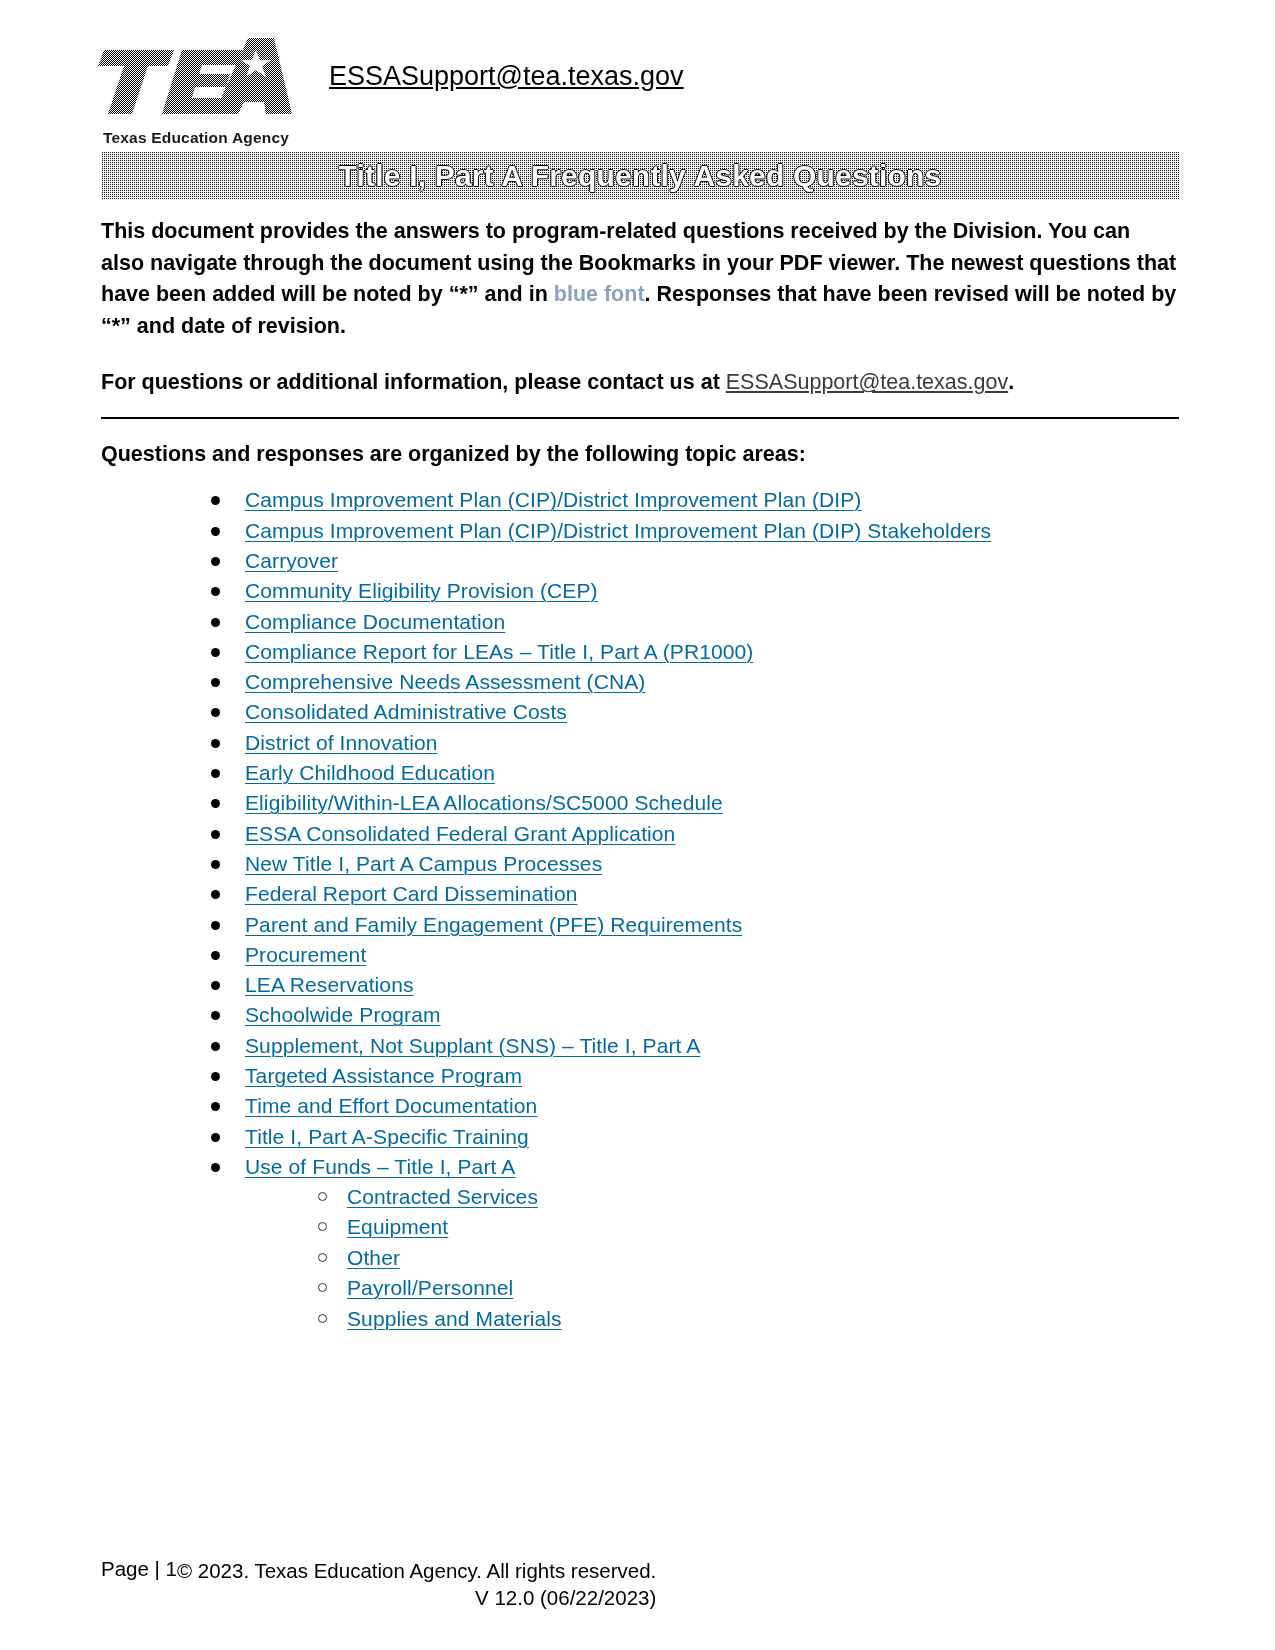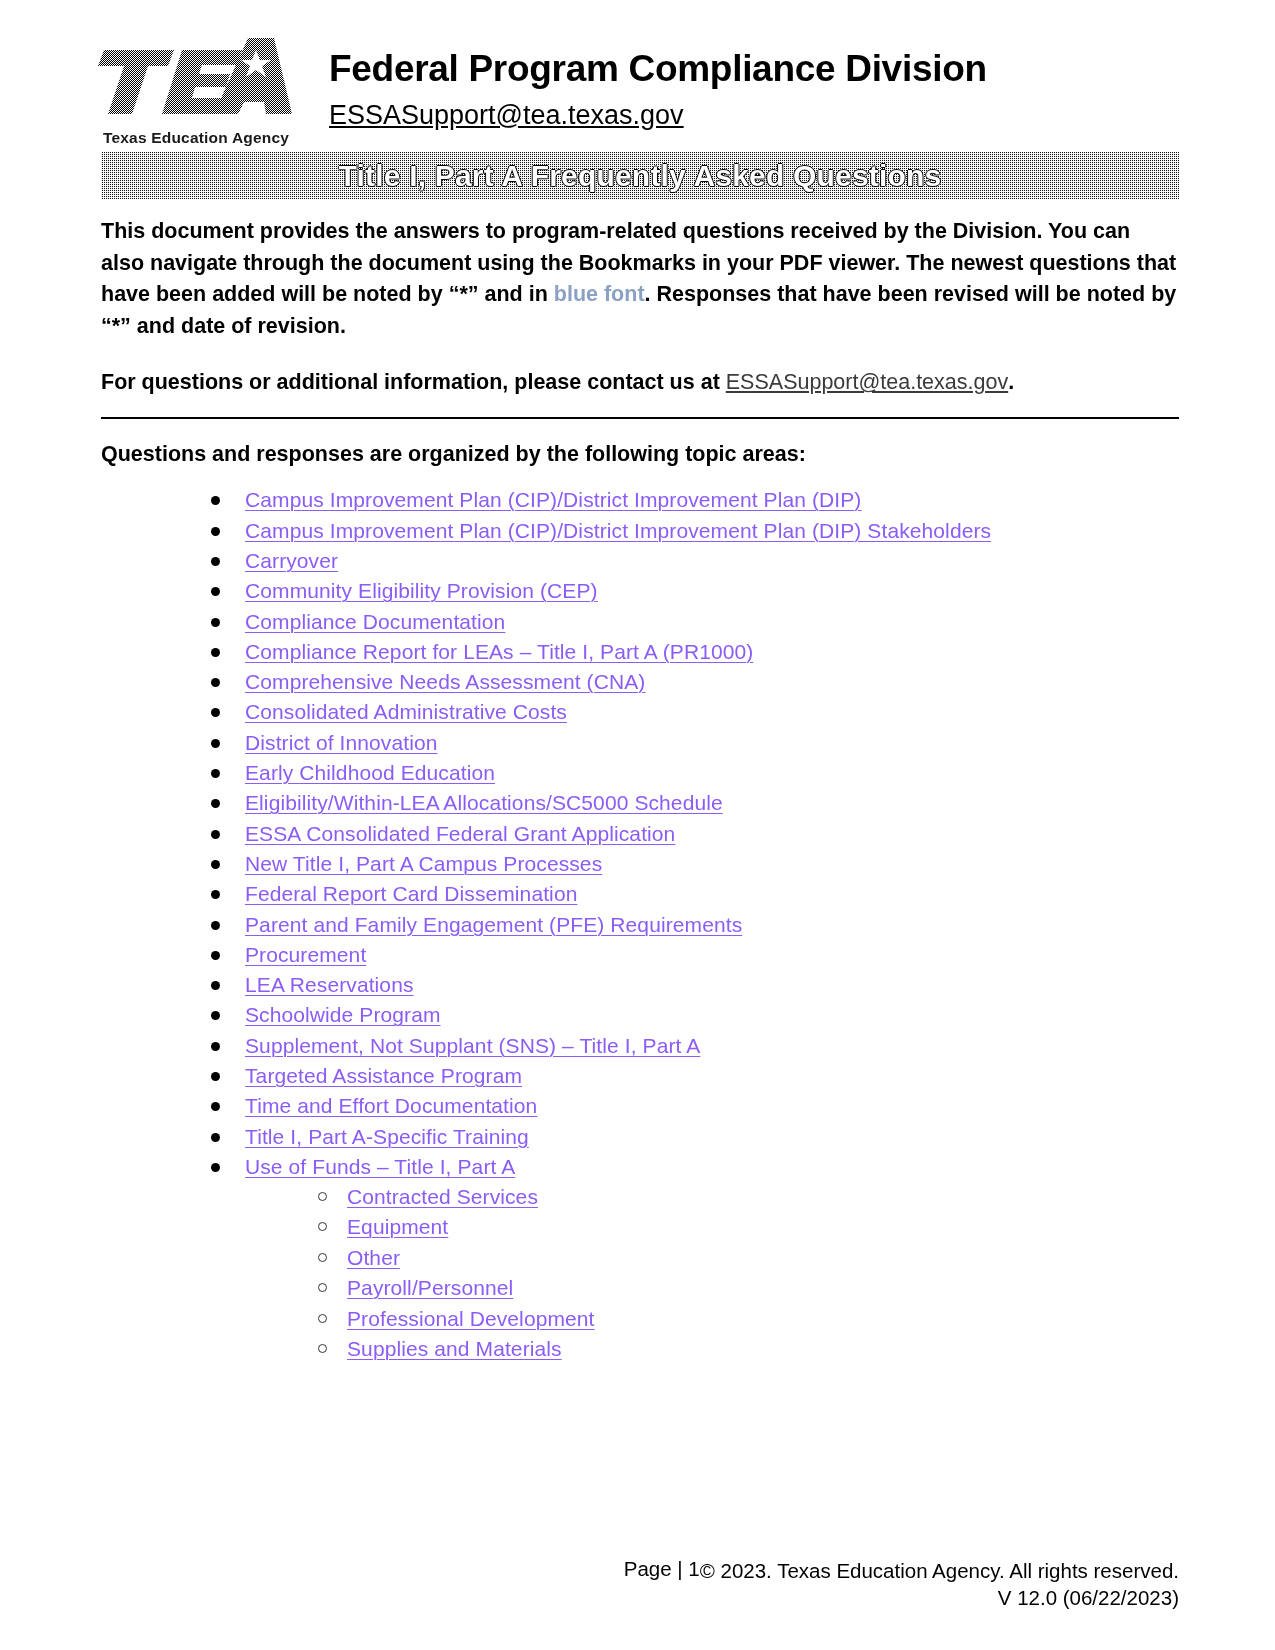--- a/index.html
+++ b/index.html
@@ -152,21 +152,21 @@
   ul.topic-list > li.topic > .bullet {
     position: absolute;
     left: 4px;
     top: 7px;
     width: 9px;
     height: 9px;
     background: #000;
     border-radius: 50%;
   }
   .topic-link {
-    color: #8b5cf6;
+    color: #0369a1;
     text-decoration: underline;
     text-underline-offset: 3px;
     text-decoration-thickness: 1.4px;
     font-size: 21px;
     letter-spacing: 0.1px;
     cursor: pointer;
     display: inline;
   }
   ul.sub-list {
     list-style: none;
@@ -191,21 +191,21 @@
     box-sizing: border-box;
   }
 
   
   .footer {
     position: absolute;
     left: 101px;
     right: 96px;
     bottom: 38px;
     display: flex;
-    justify-content: flex-end;
+    justify-content: flex-start;
     align-items: flex-start;
     font-size: 20.5px;
     color: #000;
   }
   .footer-right {
     text-align: right;
     line-height: 1.35;
   }
 </style>
 </head>
@@ -227,21 +227,20 @@
         <path d="M8,18 L78,18 L72,34 L52,34 L36,82 L12,82 L28,34 L2,34 Z" fill="url(#halftone)"></path>
 
         <path d="M72,18 L132,18 L127,33 L92,33 L89,42 L120,42 L116,55 L85,55 L82,66 L118,66 L113,82 L52,82 Z" fill="url(#halftone)" transform="translate(14,0)"></path>
 
         <path d="M152,6 L178,6 L196,82 L170,82 L168,70 L148,70 L142,82 L118,82 Z" fill="url(#halftone)"></path>
         <polygon points="160,18 164,28 175,28 166,34 170,45 160,38 150,45 154,34 145,28 156,28" fill="#ffffff"></polygon>
       </svg>
       <div class="logo-caption">Texas Education Agency</div>
     </div>
     <div class="header-text">
-      <div class="dept-title">Federal Program Compliance Division</div>
       <div class="dept-email">ESSASupport@tea.texas.gov</div>
     </div>
   </div>
 
   <div class="banner-wrap">
     <div class="banner">
       <div class="banner-title">Title I, Part A Frequently Asked Questions</div>
     </div>
   </div>
 
@@ -277,21 +276,20 @@
       <li class="topic"><span class="bullet"></span><a class="topic-link">Supplement, Not Supplant (SNS) – Title I, Part A</a></li>
       <li class="topic"><span class="bullet"></span><a class="topic-link">Targeted Assistance Program</a></li>
       <li class="topic"><span class="bullet"></span><a class="topic-link">Time and Effort Documentation</a></li>
       <li class="topic"><span class="bullet"></span><a class="topic-link">Title I, Part A-Specific Training</a></li>
       <li class="topic"><span class="bullet"></span><a class="topic-link">Use of Funds – Title I, Part A</a>
         <ul class="sub-list">
           <li class="subtopic"><span class="sub-bullet"></span><a class="topic-link">Contracted Services</a></li>
           <li class="subtopic"><span class="sub-bullet"></span><a class="topic-link">Equipment</a></li>
           <li class="subtopic"><span class="sub-bullet"></span><a class="topic-link">Other</a></li>
           <li class="subtopic"><span class="sub-bullet"></span><a class="topic-link">Payroll/Personnel</a></li>
-          <li class="subtopic"><span class="sub-bullet"></span><a class="topic-link">Professional Development</a></li>
           <li class="subtopic"><span class="sub-bullet"></span><a class="topic-link">Supplies and Materials</a></li>
         </ul>
       </li>
     </ul>
   </div>
 
   <div class="footer">
     <div>Page | 1</div>
     <div class="footer-right">
       <div>© 2023. Texas Education Agency. All rights reserved.</div>

